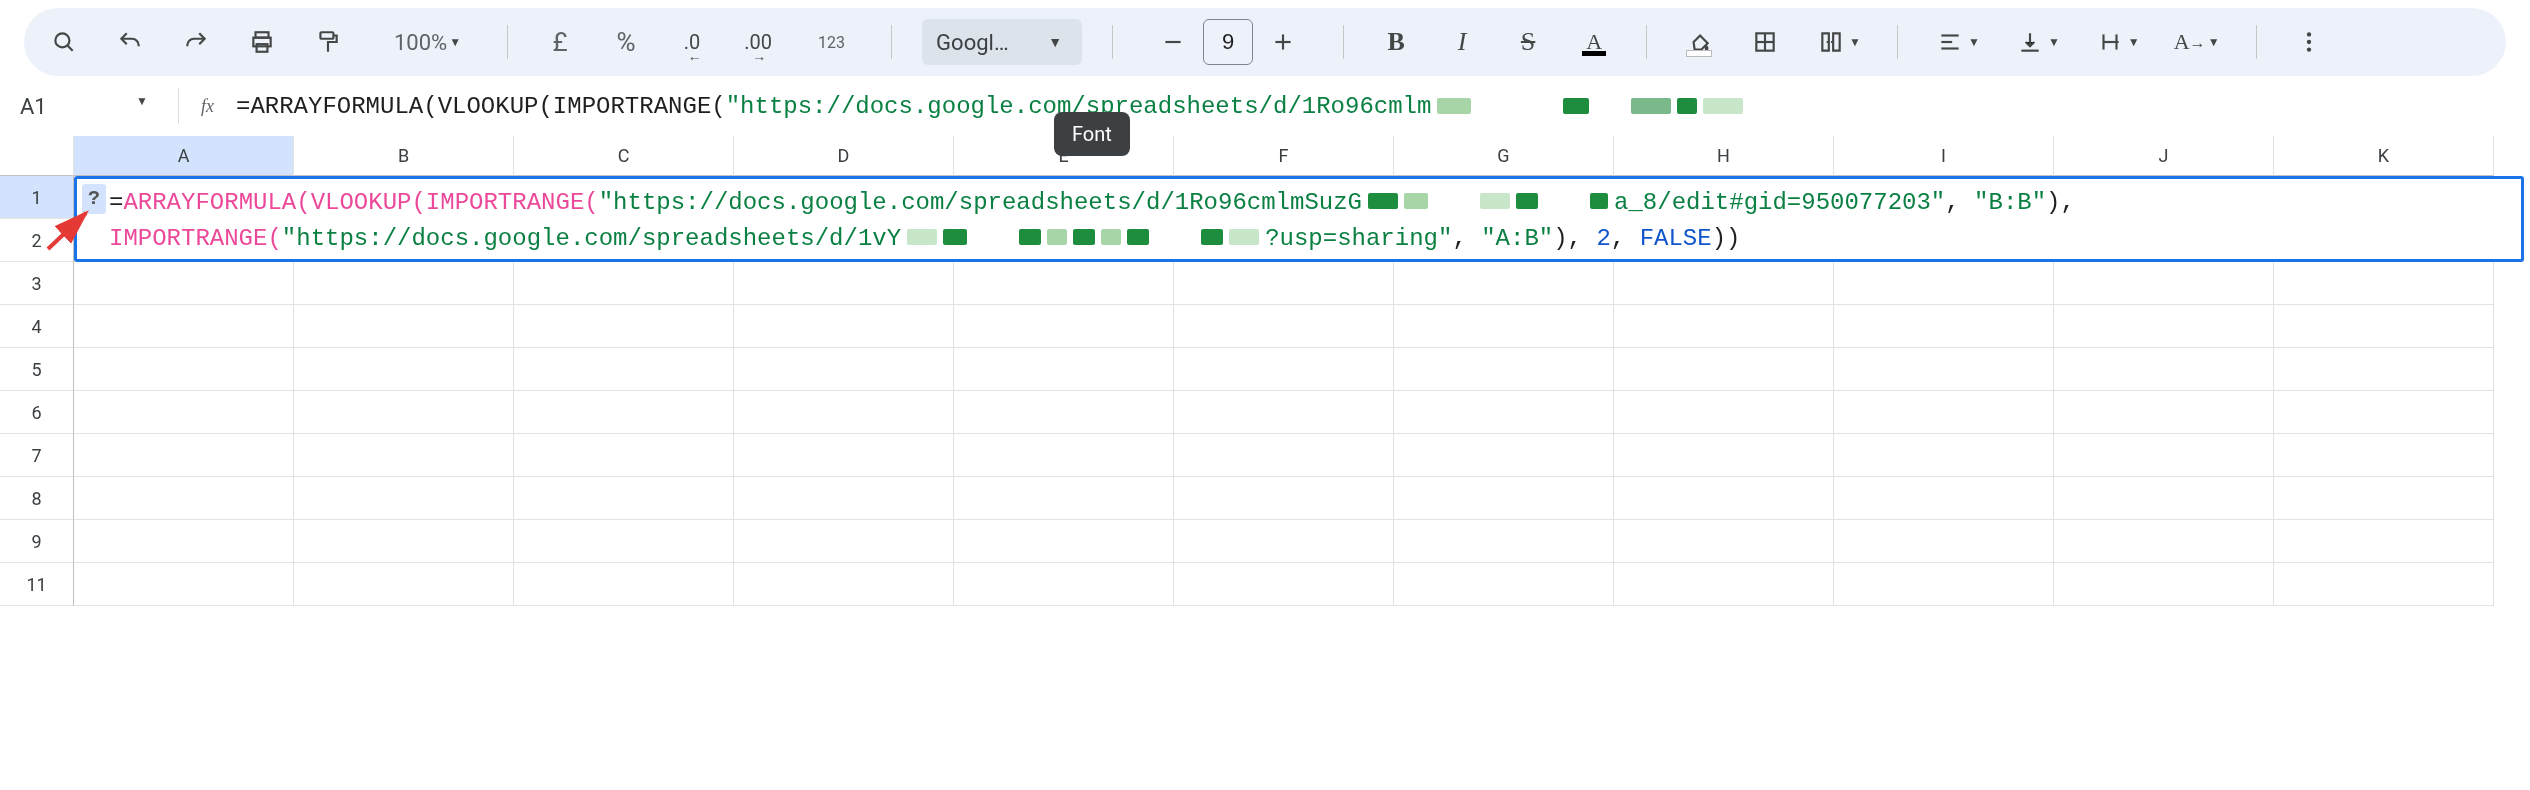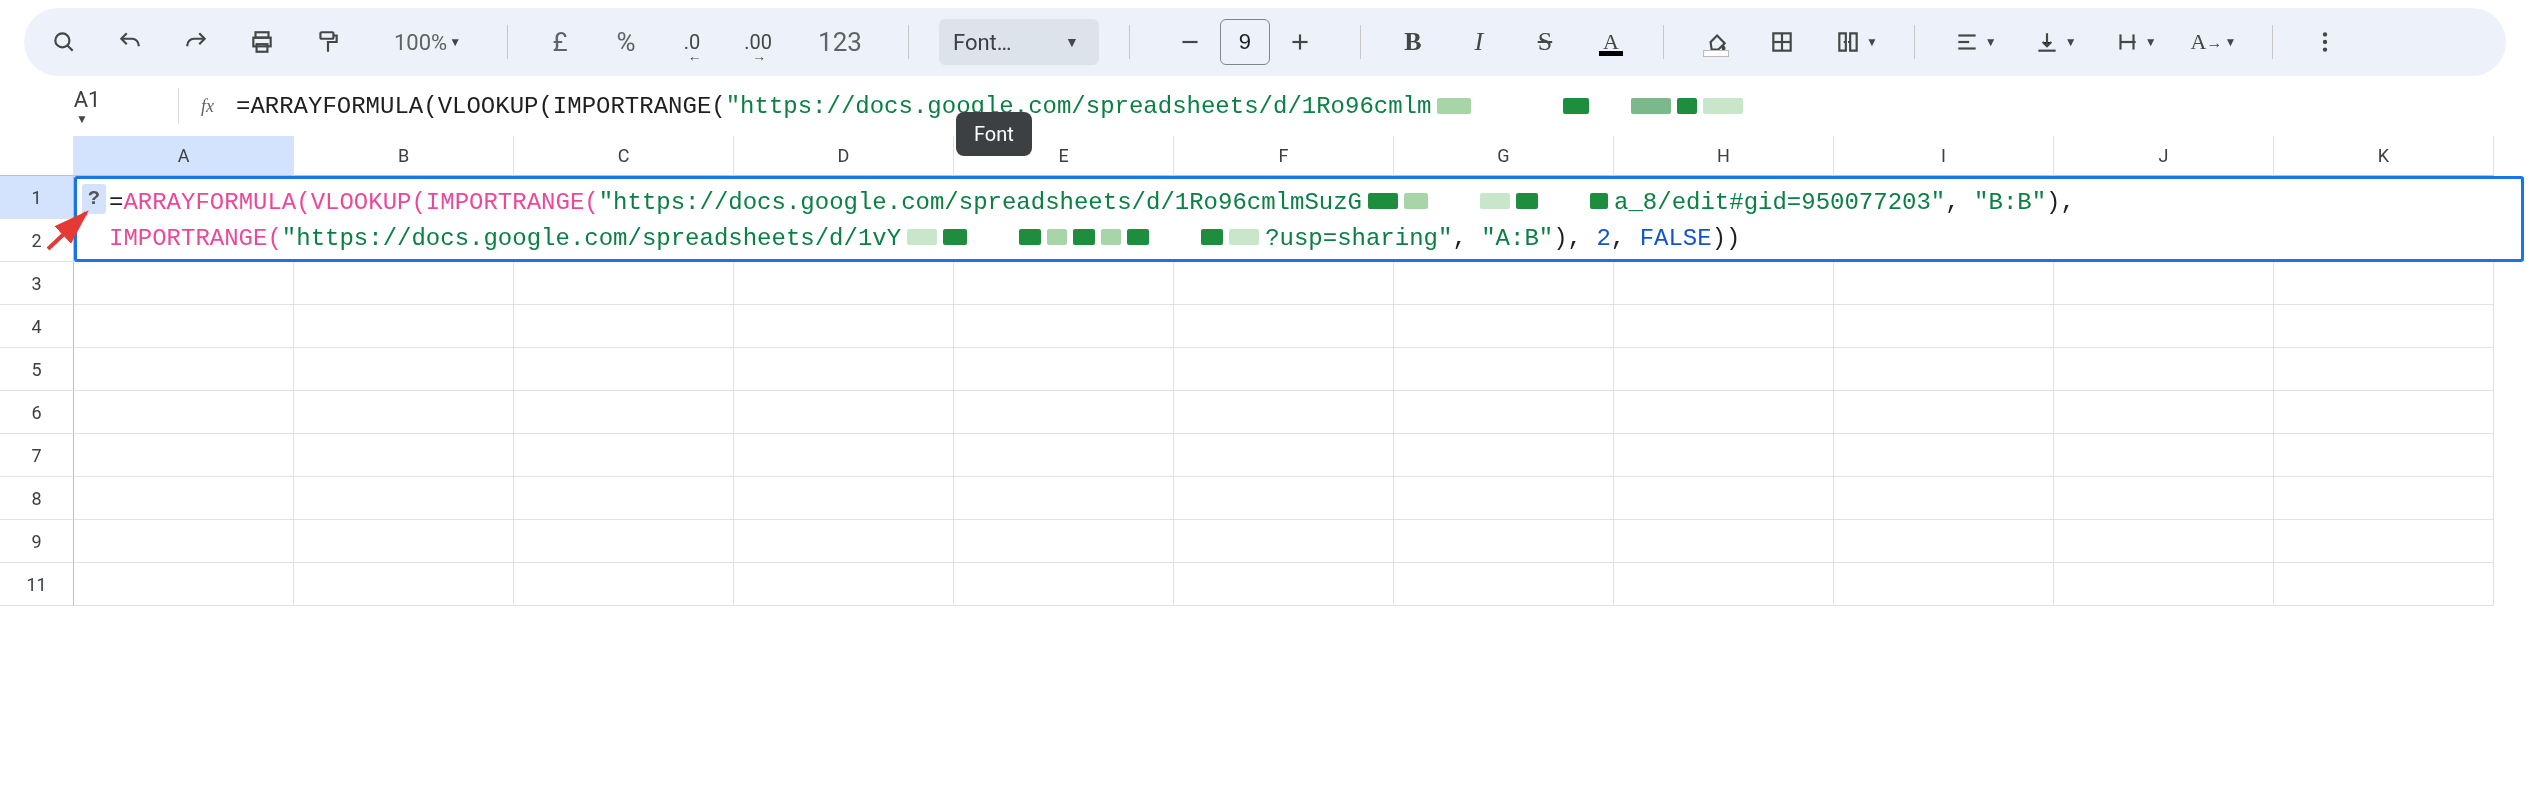--- a/index.html
+++ b/index.html
@@ -75,21 +75,21 @@
   }
   .tb-combo { display:flex; align-items:center; }
   .tiny-tri { font-size: 12px; color:#444746; margin-left:-4px; padding-right:6px;}
   .color-underline { width:24px; height:5px; background:#000; margin-top:-4px; }
   .fill-underline { width:24px; height:5px; background:#fff; margin-top:-4px; border:1px solid #bbb; box-sizing:content-box;}
   .stack { display:flex; flex-direction:column; align-items:center; }
 
   
   .tooltip {
     position: absolute;
-    left: 956px;
+    left: 1054px;
     top: 112px;
     background: #3c4043;
     color: #fff;
     padding: 10px 18px;
     border-radius: 8px;
     font-size: 20px;
     z-index: 50;
   }
 
   
@@ -98,24 +98,23 @@
     align-items: center;
     height: 60px;
     padding: 0 14px;
     gap: 14px;
   }
   .namebox {
     width: 150px;
     font-size: 22px;
     color: #3c4043;
     display: flex;
-    align-items: center;
+    align-items: flex-start;
     justify-content: space-between;
     padding: 0 10px 0 6px;
-    flex-direction: column;
   }
   .fx-sep { width:1px; height:36px; background:#ddd; }
   .fx-icon { font-style: italic; font-family: serif; font-size: 18px; color:#5f6368; padding:0 8px; }
   .fx-content {
     font-family: Consolas, "Courier New", monospace;
     font-size: 24px;
     color: #1f1f1f;
     white-space: nowrap;
     display:flex;
     align-items:center;
@@ -265,25 +264,25 @@
   <div class="tb-btn">
       <span class="tb-text" style="font-size:26px;">%</span>
     </div>
   <div class="tb-btn">
     <div style="position:relative;font-size:20px;">.0<span style="position:absolute;left:4px;top:18px;font-size:14px;">←</span></div>
   </div>
   <div class="tb-btn">
     <div style="position:relative;font-size:20px;">.00<span style="position:absolute;left:8px;top:18px;font-size:14px;">→</span></div>
   </div>
   <div class="tb-btn" style="width:auto;padding:0 10px;">
-      <span class="tb-text" style="font-size:26px;text-align:center;">123</span>
+      <span class="tb-text" style="font-size:16px;text-align:center;">123</span>
     </div>
   <div class="tb-sep"></div>
   <div class="font-dropdown">
-    <span>Font…</span>
+    <span>Googl…</span>
     <span class="tiny-tri" style="font-size:14px;">▼</span>
   </div>
   <div class="tb-sep"></div>
   <div class="font-size-group">
     <div class="tb-btn">
         <svg viewBox="0 0 24 24" stroke="currentColor" stroke-width="2">
           <line x1="5" y1="12" x2="19" y2="12"></line>
         </svg>
       </div>
     <input class="font-size-input" value="9" style="">

